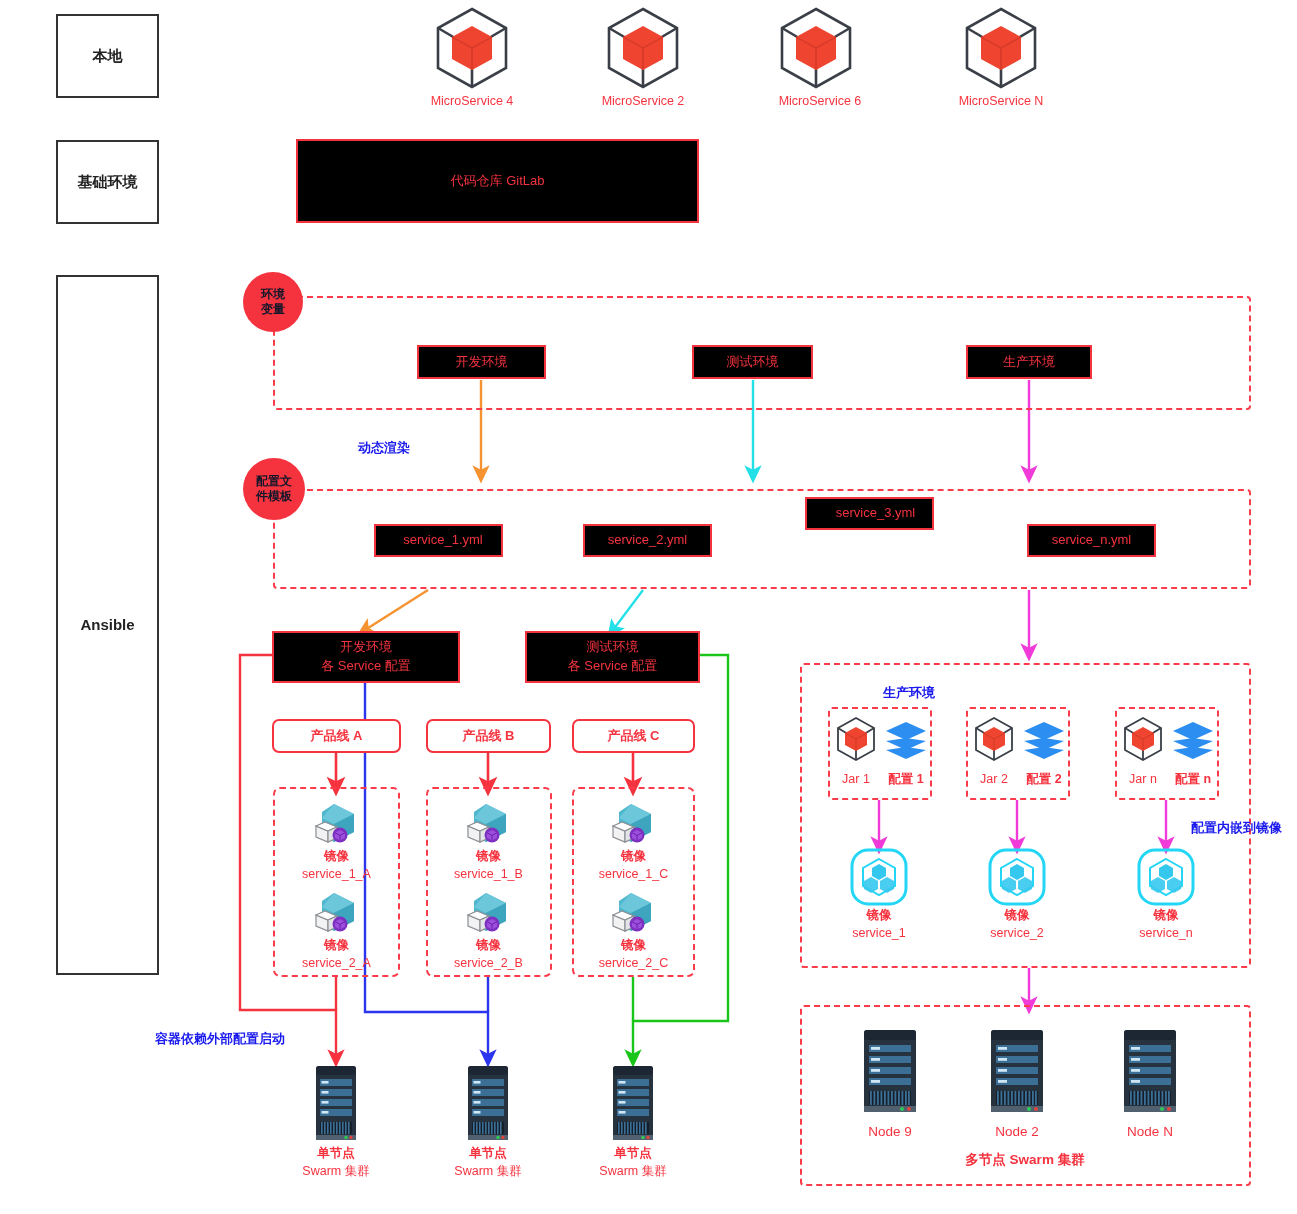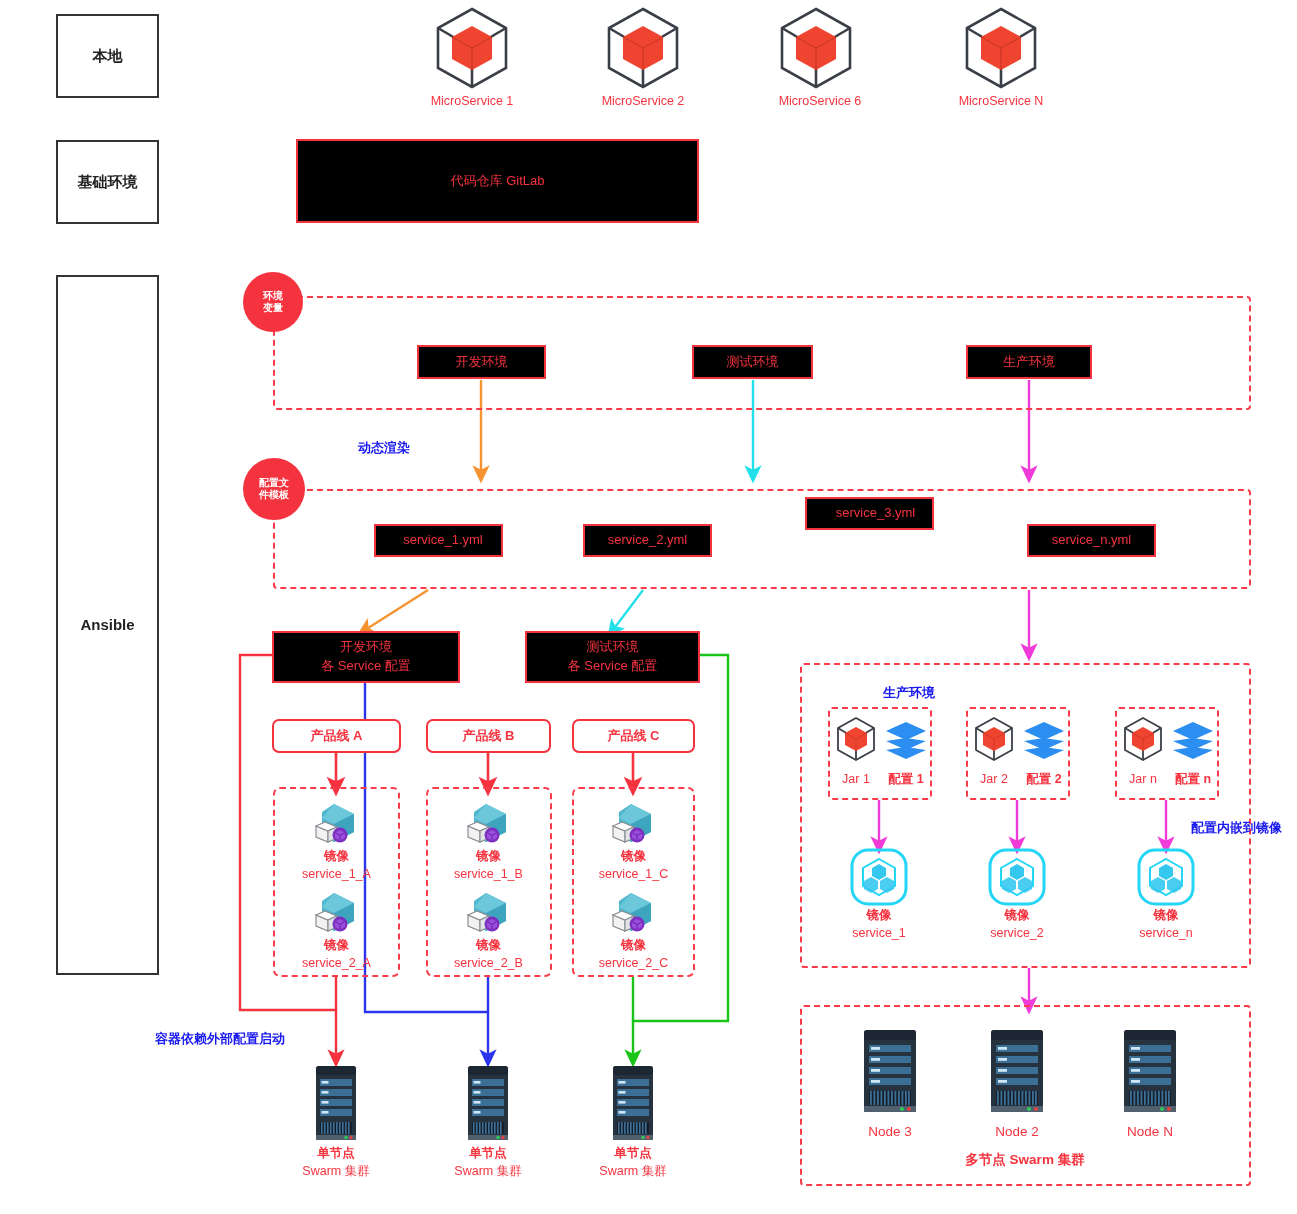--- a/index.html
+++ b/index.html
@@ -7,23 +7,23 @@
   #stage{position:relative;width:1297px;height:1214px;background:#ffffff;overflow:hidden;margin-left:28px;}
   svg.layer{position:absolute;left:0;top:0;width:1297px;height:1214px;pointer-events:none;}
 
   .box{position:absolute;box-sizing:border-box;display:flex;align-items:center;justify-content:center;
        text-align:center;line-height:1.45;}
   .stage-label{border:2px solid #333;color:#222;font-size:15px;font-weight:600;background:#fff;}
   .redbox{border:2px solid #f5333f;color:#f5333f;font-size:13px;background:#000000;}
   .redbox-r{border:2px solid #f5333f;color:#f5333f;font-size:13px;background:#fff;border-radius:7px;font-weight:600;}
   .dashwrap{position:absolute;box-sizing:border-box;border:2.5px dashed #fa3b4a;border-radius:7px;background:transparent;}
   .dashwrap.sq{border-radius:4px;}
-  .badge{position:absolute;background:#f5333f;color:#ffffff;border-radius:50%;
+  .badge{position:absolute;background:#f5333f;color:#0f172a;border-radius:50%;
          display:flex;align-items:center;justify-content:center;text-align:center;
-         font-size:10px;font-weight:700;line-height:1.25;z-index:6;}
+         font-size:12px;font-weight:700;line-height:1.25;z-index:6;}
   .caption{position:absolute;text-align:center;color:#f5333f;font-size:12.5px;line-height:1.45;}
   .caption .cn{font-weight:700;}
   .bluelabel{position:absolute;color:#1a1aee;font-weight:700;font-size:13px;white-space:nowrap;}
   .icon{position:absolute;}
 </style>
 </head>
 <body>
 
 <div id="stage">
 
@@ -93,21 +93,21 @@
       <polygon points="40,3 74,22 74,62 40,81 6,62 6,22" fill="none" stroke="#3a3f47" stroke-width="2.6"></polygon>
       <line x1="40" y1="42" x2="40" y2="81" stroke="#3a3f47" stroke-width="2.6"></line>
       <line x1="40" y1="42" x2="6" y2="22" stroke="#3a3f47" stroke-width="2.6"></line>
       <line x1="40" y1="42" x2="74" y2="22" stroke="#3a3f47" stroke-width="2.6"></line>
       <polygon points="40,20 60,31 60,53 40,64 20,53 20,31" fill="#ef4430"></polygon>
       <polyline points="20,31 40,42 60,31" fill="none" stroke="#d13a28" stroke-width="1.4"></polyline>
       <line x1="40" y1="42" x2="40" y2="64" stroke="#d13a28" stroke-width="1.4"></line>
     </svg>
   </div>
   <div class="caption" style="left:374px;top:92px;width:140px;">
-    <span>MicroService 1</span>
+    <span>MicroService 4</span>
   </div>
 
   <div class="icon" style="left:575px;top:6px;width:80px;height:84px;">
     <svg viewBox="0 0 80 84" width="80" height="84">
       <polygon points="40,3 74,22 74,62 40,81 6,62 6,22" fill="none" stroke="#3a3f47" stroke-width="2.6"></polygon>
       <line x1="40" y1="42" x2="40" y2="81" stroke="#3a3f47" stroke-width="2.6"></line>
       <line x1="40" y1="42" x2="6" y2="22" stroke="#3a3f47" stroke-width="2.6"></line>
       <line x1="40" y1="42" x2="74" y2="22" stroke="#3a3f47" stroke-width="2.6"></line>
       <polygon points="40,20 60,31 60,53 40,64 20,53 20,31" fill="#ef4430"></polygon>
       <polyline points="20,31 40,42 60,31" fill="none" stroke="#d13a28" stroke-width="1.4"></polyline>
@@ -587,21 +587,21 @@
           <rect x="41.5" y="65" width="1.8" height="14"></rect>
         <rect x="45" y="65" width="1.8" height="14"></rect>
           <rect x="48" y="65" width="1.8" height="14"></rect>
       </g>
       <rect x="4" y="80" width="52" height="6" fill="#50606f"></rect>
       <circle cx="42" cy="83" r="2" fill="#2ecc5a"></circle>
         <circle cx="49" cy="83" r="2" fill="#e3433f"></circle>
     </svg>
   </div>
   <div class="caption" style="left:812px;top:1122px;width:100px;font-size:13.5px;">
-    <span>Node 3</span>
+    <span>Node 9</span>
   </div>
 
   <div class="icon" style="left:959px;top:1026px;width:60px;height:90px;">
     <svg viewBox="0 0 60 90" width="60" height="90">
       <rect x="4" y="4" width="52" height="82" rx="3" fill="#27323f"></rect>
       <rect x="4" y="4" width="52" height="10" rx="3" fill="#1d2733"></rect>
       <rect x="9" y="19" width="42" height="7" fill="#3b6f96"></rect>
         <rect x="11" y="21" width="9" height="2.8" fill="#cfe6f5"></rect>
       <rect x="9" y="30" width="42" height="7" fill="#3b6f96"></rect>
         <rect x="11" y="32" width="9" height="2.8" fill="#cfe6f5"></rect>

